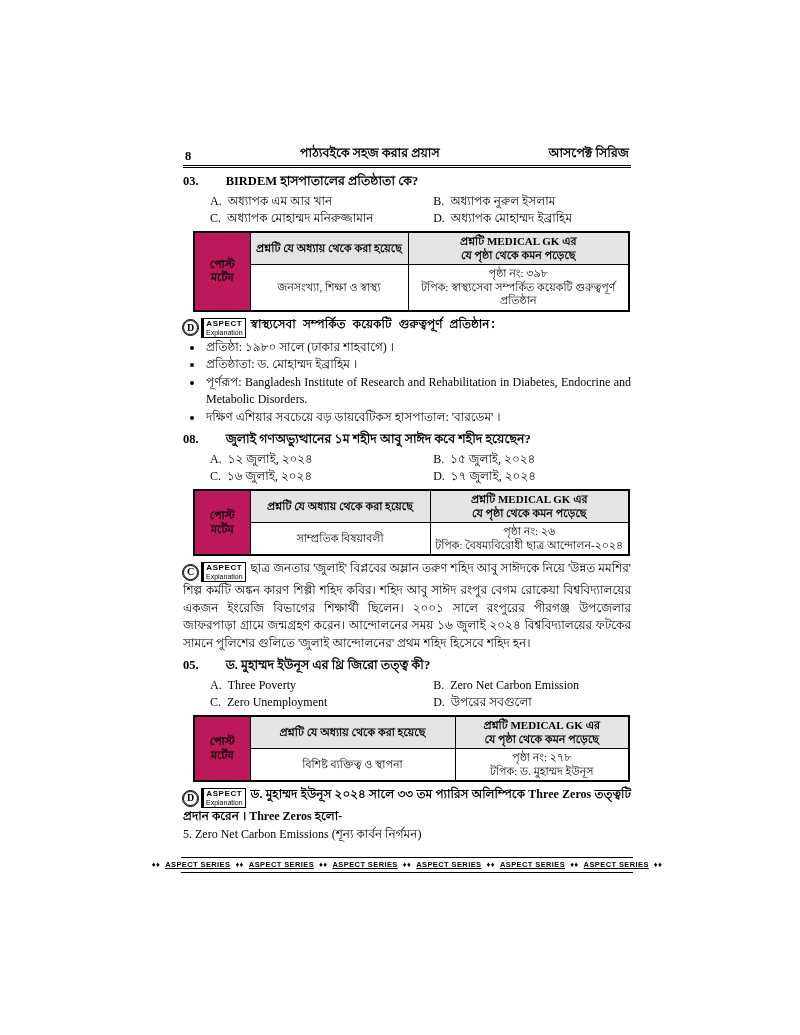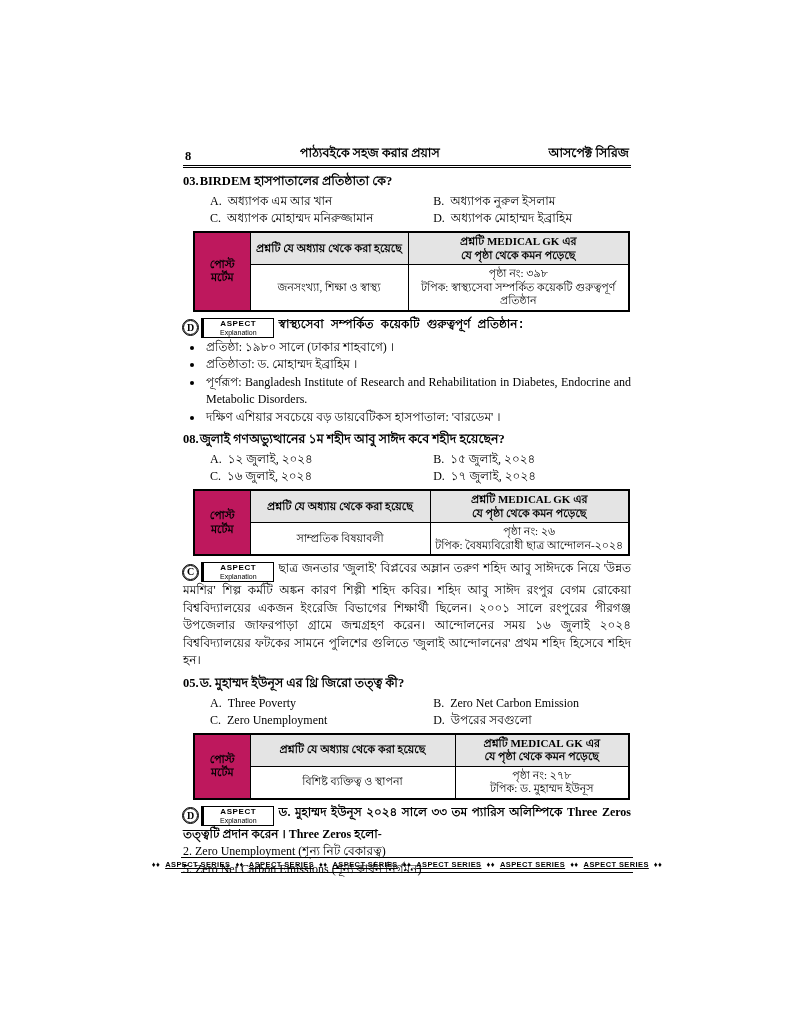--- a/index.html
+++ b/index.html
@@ -8,21 +8,21 @@
 
   .page { position:absolute; left:183px; top:144px; width:448px; font-size:12px; }
 
   
   .page-header { display:flex; justify-content:space-between; align-items:flex-end;
                  font-weight:bold; font-size:12.5px; padding:0 2px 1px 2px;
                  border-bottom:3px double #000; }
 
   
   .q { margin-top:5px; }
-  .q-line { display:flex; gap:1px; font-weight:bold; font-size:12.5px; line-height:17px; }
+  .q-line { display:flex; gap:27px; font-weight:bold; font-size:12.5px; line-height:17px; }
   .options { display:grid; grid-template-columns:53% 47%; padding-left:27px;
              margin-top:3px; line-height:17px; }
   .opt { display:flex; gap:6px; }
 
   
   .pm-table { border-collapse:collapse; border:2px solid #000; margin:4px 0 4px 10px;
               width:437px; table-layout:fixed; }
   .pm-table th, .pm-table td { border:1px solid #000; text-align:center; font-size:11px;
               line-height:13.5px; padding:2px 3px; vertical-align:middle; }
   .pm-table th { background:#e4e4e4; font-weight:bold; }
@@ -35,21 +35,21 @@
   
   .exp { margin:3px 0 0 0; line-height:17.5px; text-align:justify; font-size:12px; }
   .exp-title { font-weight:bold;font-family:Liberation Mono, monospace; }
   .badge { display:inline-flex; align-items:center; gap:3px; margin-right:5px;
            vertical-align:-3px; white-space:nowrap; }
   .ans-circle { display:inline-flex; align-items:center; justify-content:center;
                 width:13px; height:13px; border:1.5px solid #000; border-radius:50%;
                 outline:1px solid #000; outline-offset:0.5px; font-weight:bold;
                 font-size:10px; line-height:1; }
   .asp-box { display:inline-flex; flex-direction:column; align-items:center;
-             border:1.5px solid #000; border-left:3px solid #000; padding:1px 16px;
+             border:1.5px solid #000; border-left:3px solid #000; padding:1px 2px;
              line-height:1; font-family:"Liberation Sans", sans-serif; background:#fff; }
   .asp-top { font-weight:bold; font-size:8px; letter-spacing:0.6px; }
   .asp-bottom { font-size:7px; margin-top:1px; }
 
   .bullets { margin:1px 0 0 0; padding-left:21px; }
   .bullets li { line-height:17.5px; text-align:justify; padding-left:2px; }
 
   .z-intro { font-weight:bold; }
   .z-item { line-height:17.5px; text-align:left; }
 
@@ -259,21 +259,20 @@
 
   <p class="exp">
     <span class="badge">
       <span class="ans-circle">D</span>
       <span class="asp-box">
         <span class="asp-top">ASPECT</span>
         <span class="asp-bottom">Explanation</span>
       </span>
     </span><span class="z-intro">ড. মুহাম্মদ ইউনূস ২০২৪ সালে ৩৩ তম প্যারিস অলিম্পিকে Three Zeros তত্ত্বটি প্রদান করেন । Three Zeros হলো-</span>
   </p>
-  <div class="z-item">2. Zero Unemployment (শূন্য নিট বেকারত্ব)</div>
   <div class="z-item">5. Zero Net Carbon Emissions (শূন্য কার্বন নির্গমন)</div>
 
 </div>
 
 <div class="footer">
   <span>♦♦</span>
   <span class="brand">ASPECT SERIES</span>
   <span>♦♦</span>
   <span class="brand">ASPECT SERIES</span>
   <span>♦♦</span>

